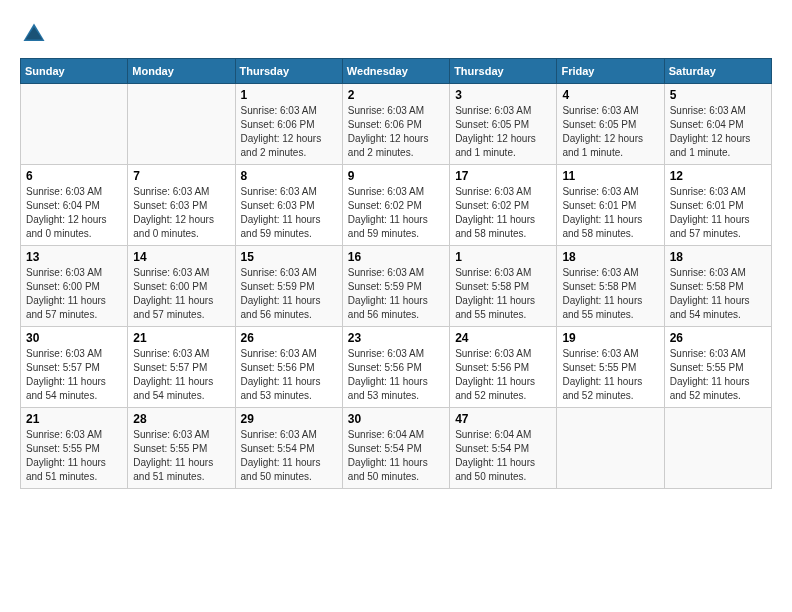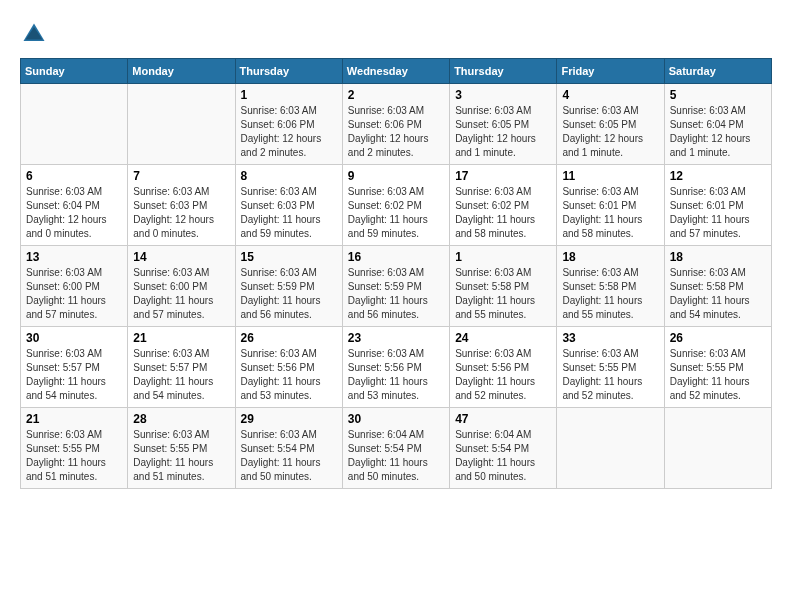--- a/index.html
+++ b/index.html
@@ -284,21 +284,21 @@
 and 53 minutes.</div>
         </td>
         <td>
           <span class="day-number">24</span>
           <div class="day-info" style="white-space: pre-line;">Sunrise: 6:03 AM
 Sunset: 5:56 PM
 Daylight: 11 hours
 and 52 minutes.</div>
         </td>
         <td>
-          <span class="day-number">33</span>
+          <span class="day-number">19</span>
           <div class="day-info" style="white-space: pre-line;">Sunrise: 6:03 AM
 Sunset: 5:55 PM
 Daylight: 11 hours
 and 52 minutes.</div>
         </td>
         <td>
           <span class="day-number">26</span>
           <div class="day-info" style="white-space: pre-line;">Sunrise: 6:03 AM
 Sunset: 5:55 PM
 Daylight: 11 hours

